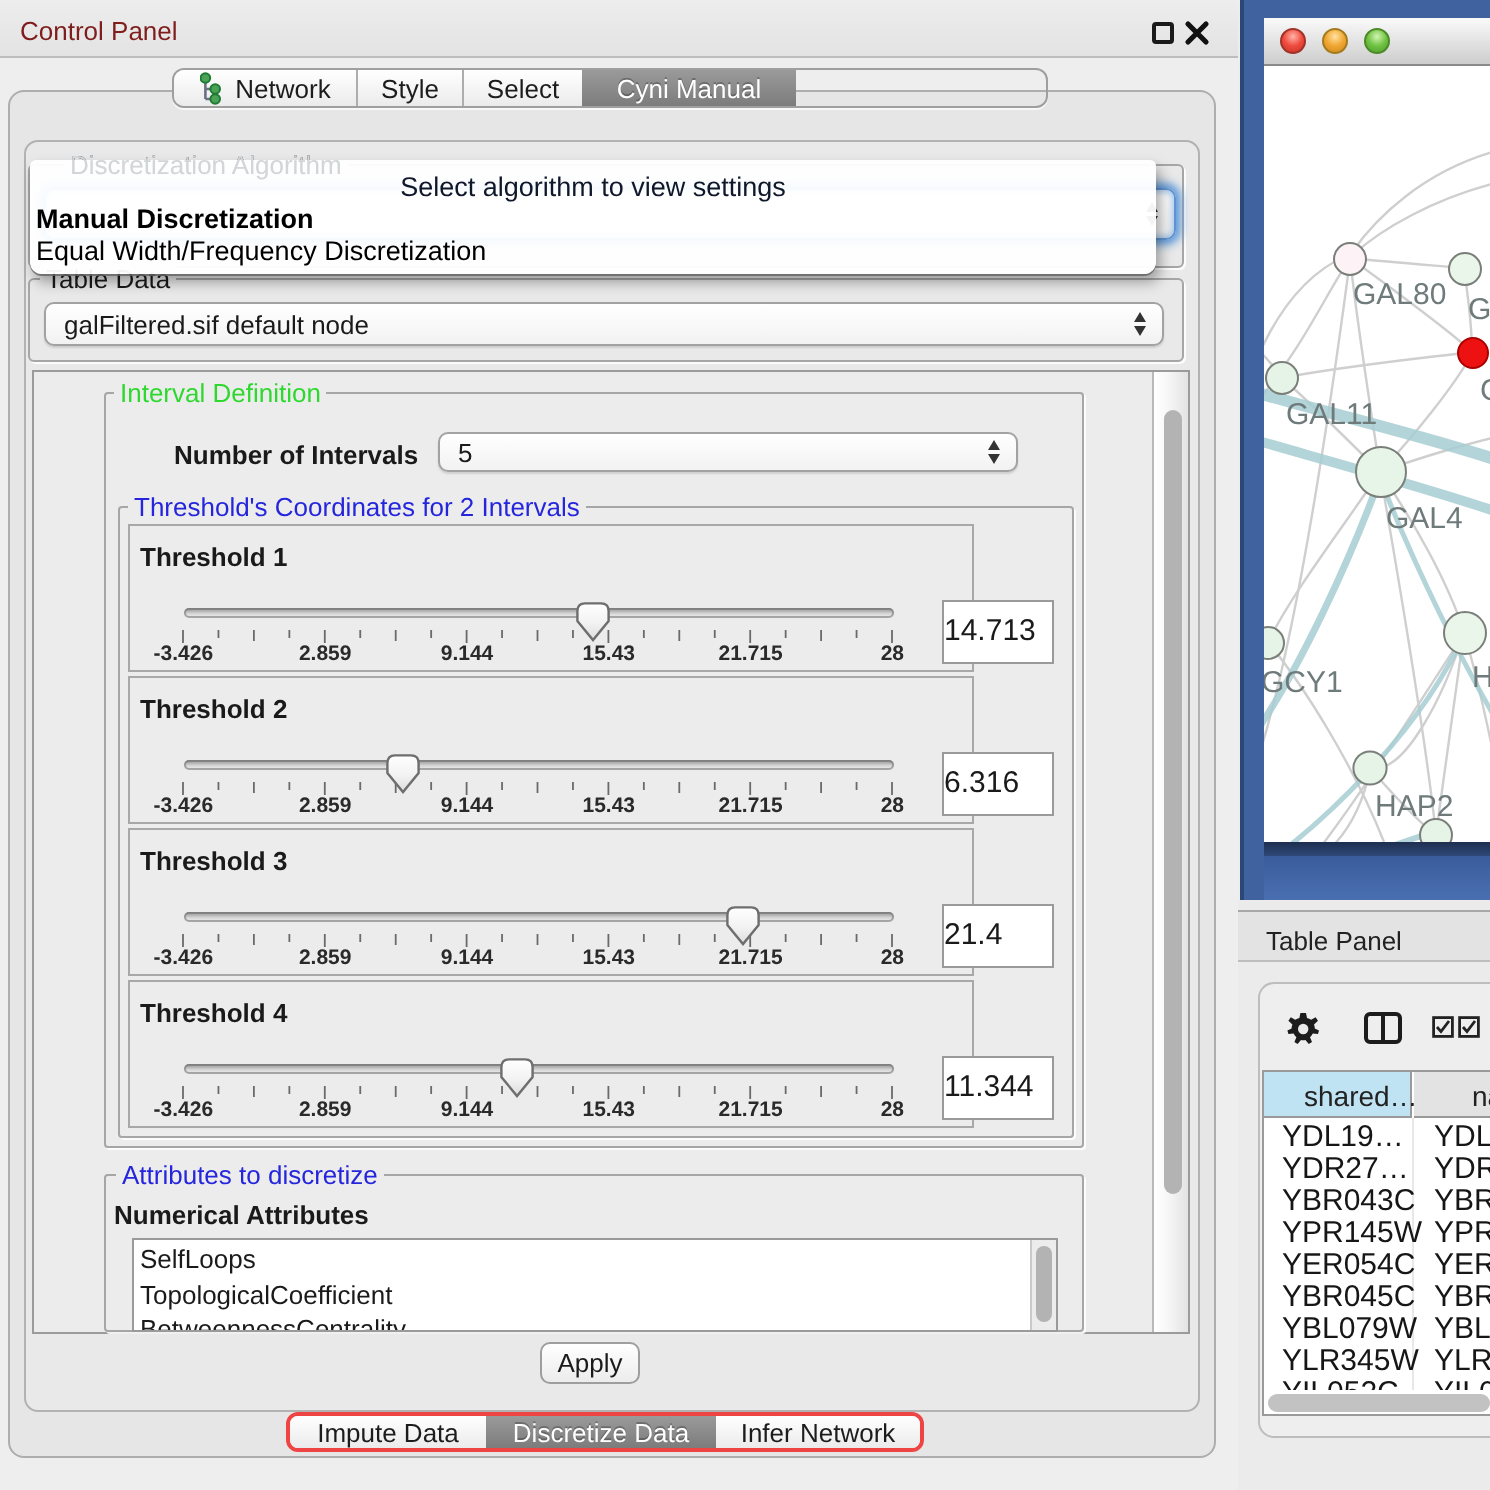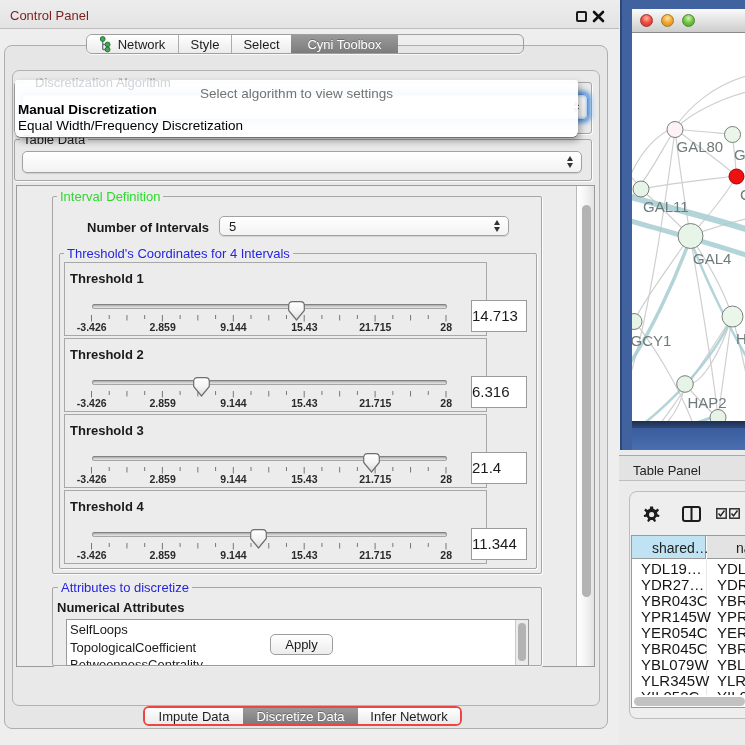--- a/index.html
+++ b/index.html
@@ -40,37 +40,38 @@
 <div class="abs etched" style="left:14px;top:82px;width:578px;height:52px;"></div>
 <div class="gtitle" style="left:32px;top:76px;background:#e9e9e9">Discretization Algorithm</div>
 <div class="gtitle" style="left:32px;top:76px;color:#d2d6d9;z-index:52;background:transparent">Discretization Algorithm</div>
 <div class="combo" style="left:22px;top:94px;width:566px;height:26px;border-color:#5f94d2;box-shadow:0 0 4px 2.5px rgba(70,140,215,0.85), inset 0 0 3px 1px rgba(90,150,220,0.55)">
     <span class="arrows"></span>
   </div>
 
 <div class="abs etched" style="left:14px;top:139px;width:578px;height:42px;"></div>
 <div class="gtitle" style="left:20px;top:133px;background:#e9e9e9">Table Data</div>
 <div class="combo" style="left:22px;top:151px;width:560px;height:22px">
+    <span class="ct">galFiltered.sif default node</span>
     <span class="arrows"></span>
   </div>
 
 <div class="abs" style="left:16px;top:185px;width:579px;height:482px;background:#ececec;border:1px solid #9b9b9b"></div>
 
 <div class="abs" style="left:576px;top:186px;width:18px;height:480px;background:linear-gradient(90deg,#ffffff,#f7f7f7 40%,#e3e3e3);border-left:1px solid #b9b9b9"></div>
 <div class="abs" style="left:582px;top:205px;width:9px;height:392px;background:#b3b3b3;border-radius:4.5px"></div>
 
 <div class="abs etched" style="left:52px;top:196px;width:490px;height:378px;border-radius:2px"></div>
 <div class="gtitle" style="left:57px;top:190px;background:#ececec;color:#2fd82f">Interval Definition</div>
 <div class="abs" style="left:87px;top:220px;font-weight:bold">Number of Intervals</div>
 <div class="combo" style="left:219px;top:216px;width:290px;height:20px">
     <span class="ct">5</span>
     <span class="arrows"></span>
   </div>
 <div class="abs etched" style="left:59px;top:253px;width:478px;height:316px;border-radius:2px"></div>
-<div class="gtitle" style="left:64px;top:247px;background:#ececec;color:#2525dd">Threshold's Coordinates for 4 Intervals</div>
+<div class="gtitle" style="left:64px;top:247px;background:#ececec;color:#2525dd">Threshold's Coordinates for 2 Intervals</div>
 
 <div class="tbox" style="top:262px">
     <div class="ttitle">Threshold 1</div>
     <div class="track"></div>
     <svg class="abs" style="left:25.2px;top:52px" width="358" height="8">
       <line x1="1.50" y1="0" x2="1.50" y2="6.5" stroke="#6a6a6a" stroke-width="0.9"></line>
       <line x1="19.23" y1="0" x2="19.23" y2="4" stroke="#6a6a6a" stroke-width="0.9"></line>
       <line x1="36.95" y1="0" x2="36.95" y2="5.5" stroke="#6a6a6a" stroke-width="0.9"></line>
       <line x1="54.68" y1="0" x2="54.68" y2="4" stroke="#6a6a6a" stroke-width="0.9"></line>
       <line x1="72.40" y1="0" x2="72.40" y2="6.5" stroke="#6a6a6a" stroke-width="0.9"></line>
@@ -246,44 +247,44 @@
 <div class="gtitle" style="left:58px;top:581px;background:#ececec;color:#2525dd">Attributes to discretize</div>
 <div class="abs" style="left:57px;top:600px;font-weight:bold">Numerical Attributes</div>
 <div class="abs" style="left:66px;top:619px;width:463px;height:47px;background:#fff;border:1px solid #9a9a9a;overflow:hidden">
   <div style="position:absolute;left:3px;top:2px">SelfLoops</div>
   <div style="position:absolute;left:3px;top:19.5px">TopologicalCoefficient</div>
   <div style="position:absolute;left:3px;top:37px">BetweennessCentrality</div>
   <div style="position:absolute;right:0;top:0;width:13px;height:47px;background:#ececec;border-left:1px solid #c9c9c9"></div>
   <div style="position:absolute;right:2.5px;top:3px;width:8px;height:38px;background:#b3b3b3;border-radius:4px"></div>
 </div>
 
-<div class="abs" style="left:270px;top:634px;width:63px;height:21px;background:linear-gradient(#ffffff,#ececec);border:1px solid #9e9e9e;border-radius:5px;display:flex;align-items:center;justify-content:center">Apply</div>
+<div class="abs" style="left:270px;top:671px;width:50px;height:21px;background:linear-gradient(#ffffff,#ececec);border:1px solid #9e9e9e;border-radius:5px;display:flex;align-items:center;justify-content:center">Apply</div>
 
 <div class="abs" style="left:86px;top:34px;width:438px;height:20px;border:1px solid #9f9f9f;border-radius:6px;overflow:hidden;display:flex;box-shadow:0 1px 0 rgba(255,255,255,0.7)">
 <div class="seg" style="width:91px"><svg width="11" height="17" viewBox="0 0 11 17" style="margin-right:7px;margin-top:1px">
         <path d="M2.7 5 L2.7 13.5 M2.7 8.5 L6.5 8.5 M2.7 13.5 L6.5 13.5" stroke="#6b7183" stroke-width="1.3" fill="none"></path>
         <circle cx="2.7" cy="3" r="2.4" fill="#4aa257" stroke="#1f7a33" stroke-width="1"></circle>
         <circle cx="7.6" cy="8.5" r="2.4" fill="#4aa257" stroke="#1f7a33" stroke-width="1"></circle>
         <circle cx="7.6" cy="13.5" r="2.4" fill="#4aa257" stroke="#1f7a33" stroke-width="1"></circle>
       </svg>Network</div>
     <div class="segsep"></div>
 <div class="seg" style="width:52px">Style</div>
     <div class="segsep"></div>
 <div class="seg" style="width:59px">Select</div>
-<div class="seg dark" style="width:107px">Cyni Toolbox</div>
+<div class="seg dark" style="width:107px">Cyni Manual</div>
 </div>
 
 <div class="abs" style="left:143px;top:706px;width:319px;height:20px;border:2px solid #ef4444;border-radius:6px;overflow:hidden;display:flex">
 <div class="seg" style="width:98px">Impute Data</div>
 <div class="seg dark" style="width:115px">Discretize Data</div>
 <div class="seg" style="flex:1">Infer Network</div>
 </div>
 
 <div class="abs" style="left:15px;top:80px;width:563px;height:57px;background:rgba(255,255,255,0.95);border-radius:3px 3px 6px 6px;box-shadow:0 1px 0 rgba(100,100,100,0.8), 2px 4px 7px rgba(0,0,0,0.35);z-index:50"></div>
-<div class="abs" style="left:15px;top:86px;width:563px;text-align:center;color:#737373;z-index:51;font-size:13.5px">Select algorithm to view settings</div>
+<div class="abs" style="left:15px;top:86px;width:563px;text-align:center;color:#0f172a;z-index:51;font-size:13.5px">Select algorithm to view settings</div>
 <div class="abs" style="left:18px;top:102px;font-weight:bold;color:#000;z-index:51;font-size:13.5px">Manual Discretization</div>
 <div class="abs" style="left:18px;top:118px;color:#000;z-index:51;font-size:13.5px">Equal Width/Frequency Discretization</div>
 
 <div class="abs" style="left:620px;top:0;width:125px;height:450px;background:#40639f"></div>
 <div class="abs" style="left:620px;top:0;width:2px;height:450px;background:#2c4877"></div>
 <div class="abs" style="left:632px;top:428px;width:113px;height:22px;background:linear-gradient(#3a5c9d,#4a6fb0)"></div>
 
 <div class="abs" style="left:632px;top:9px;width:113px;height:24px;background:linear-gradient(#fafafa,#cdcdcd);border-bottom:1px solid #8a8a8a"></div>
 <div class="abs" style="left:640px;top:14px;width:13px;height:13px;border-radius:50%;background:radial-gradient(circle at 50% 30%, #ffb3a6 0%, #ee4b3e 50%, #c63227 100%);border:1px solid #a03328"></div>
 <div class="abs" style="left:661px;top:14px;width:13px;height:13px;border-radius:50%;background:radial-gradient(circle at 50% 30%, #ffe2a0 0%, #f0a631 50%, #cd8a1f 100%);border:1px solid #a37b1e"></div>

